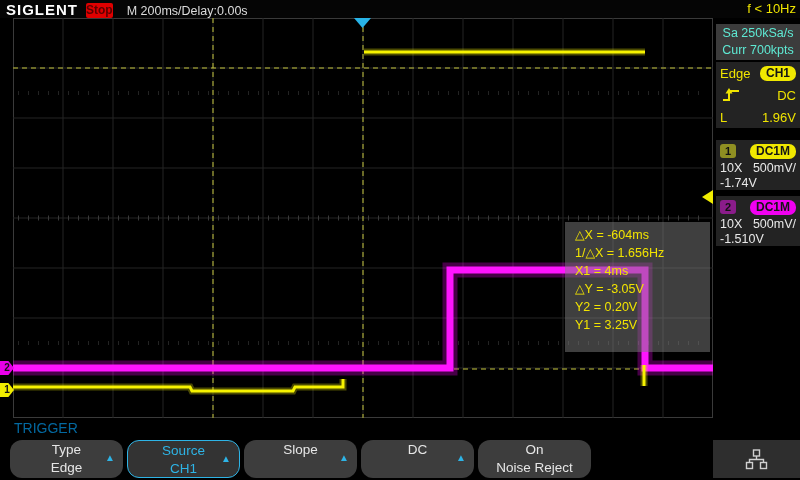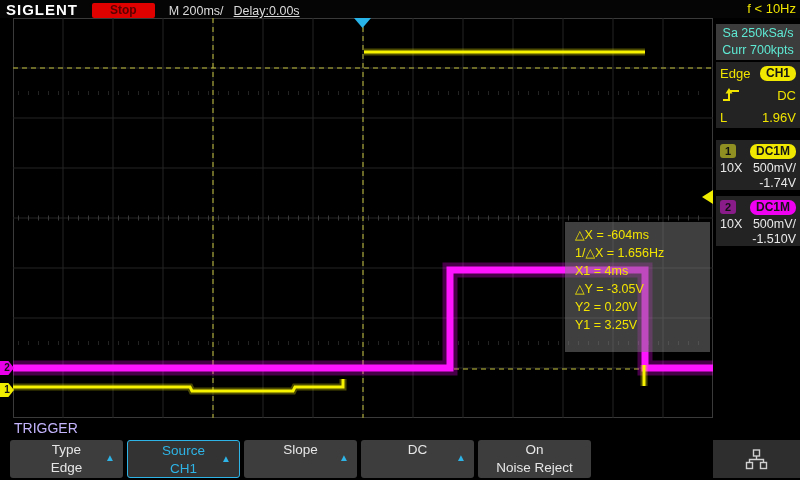--- a/index.html
+++ b/index.html
@@ -1,23 +1,23 @@
 <!DOCTYPE html>
 <html><head>
 <meta charset="utf-8">
 <style>
   html,body{margin:0;padding:0;}
   body{width:800px;height:480px;background:#000;font-family:"Liberation Sans",sans-serif;position:relative;overflow:hidden;}
 
   
   .topbar{position:absolute;left:0;top:0;width:800px;height:18px;background:#050505;display:flex;align-items:flex-end;}
   .brand{margin-left:6px;color:#fff;font-weight:bold;font-size:15px;letter-spacing:1px;}
-  .stop-badge{margin-left:14px;background:#df0000;color:#5c0000;font-weight:bold;font-size:12px;line-height:15px;padding:0 18px;border-radius:2px;}
+  .stop-badge{margin-left:8px;background:#df0000;color:#5c0000;font-weight:bold;font-size:12px;line-height:15px;padding:0 0;border-radius:2px;}
   .tb-text{margin-left:14px;color:#dcdcdc;font-size:12.5px;}
-  .tb-delay{margin-left:10px;color:#dcdcdc;font-size:12.5px;text-decoration:underline;}
+  .tb-delay{color:#dcdcdc;font-size:12.5px;}
   .freq{position:absolute;right:4px;top:1px;color:#efe400;font-size:13px;}
 
   
   #scope{position:absolute;left:0;top:18px;}
   .grid-line{stroke:#242424;stroke-width:1;}
   .grid-border{stroke:#3a3a3a;stroke-width:1;fill:none;}
   .tick-row{stroke:#3a3a3a;stroke-width:5;stroke-dasharray:1 9;}
   .tick-row-faint{stroke:#232323;stroke-width:4;stroke-dasharray:1 9;}
   .cursor-line{stroke:#c4c43c;stroke-width:1;stroke-dasharray:5 4;}
   .ch2-glow{stroke:#ff00ff;stroke-width:15;opacity:.28;fill:none;}
@@ -42,26 +42,26 @@
   #ch1-panel{top:140px;height:50px;}
   #ch2-panel{top:196px;height:50px;}
   .sb-row{display:flex;justify-content:space-between;align-items:center;height:22px;padding:0 4px;}
   .yel{color:#f0e400;font-size:13px;}
   .badge{border-radius:7px;padding:0 6px;font-size:12px;font-weight:bold;line-height:15px;color:#151515;}
   .badge-yel{background:#f0e800;}
   .badge-mag{background:#f000f0;}
   .numbadge{border-radius:3px;padding:0 5px;font-size:11px;font-weight:bold;line-height:14px;color:#111;}
   .num-1{background:#8f8f22;}
   .num-2{background:#8a1c8a;}
-  .offset-row{justify-content:flex-end;}
-
-  
-  .section-title{position:absolute;left:14px;top:420px;color:#c4b5fd;font-size:14px;}
+  .offset-row{justify-content:flex-start;}
+
+  
+  .section-title{position:absolute;left:14px;top:420px;color:#0369a1;font-size:14px;}
   .menu{position:absolute;left:10px;top:440px;display:flex;gap:4px;}
-  .mbtn{width:113px;height:38px;background:#3d3d3d;border-radius:3px;color:#e6e6e6;font-size:13.5px;text-align:center;position:relative;box-sizing:border-box;padding-top:1px;cursor:default;}
+  .mbtn{width:113px;height:38px;background:#3d3d3d;border-radius:12px;color:#e6e6e6;font-size:13.5px;text-align:center;position:relative;box-sizing:border-box;padding-top:1px;cursor:default;}
   .mbtn div{line-height:18px;}
   .mbtn.selected{color:#2eb4e6;border:1px solid #2eb4e6;background:#333;}
   .up-arrow{position:absolute;right:8px;top:12px;color:#2eb4e6;font-size:10px;}
   .rot-icon{position:absolute;left:3px;bottom:2px;}
   .net-cell{position:absolute;left:713px;top:440px;width:87px;height:38px;background:#2e2e2e;display:flex;align-items:center;justify-content:center;}
 </style>
 </head>
 <body>
 
 <div class="topbar">

